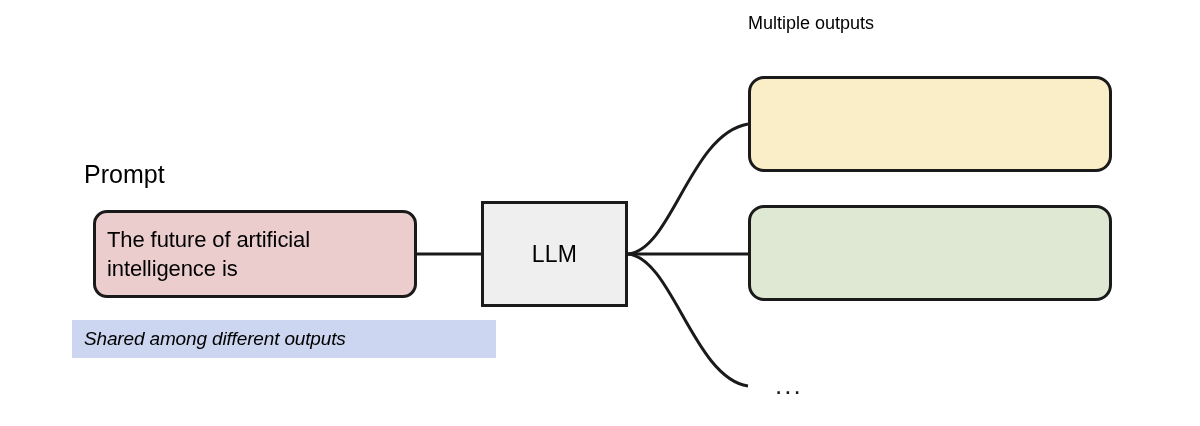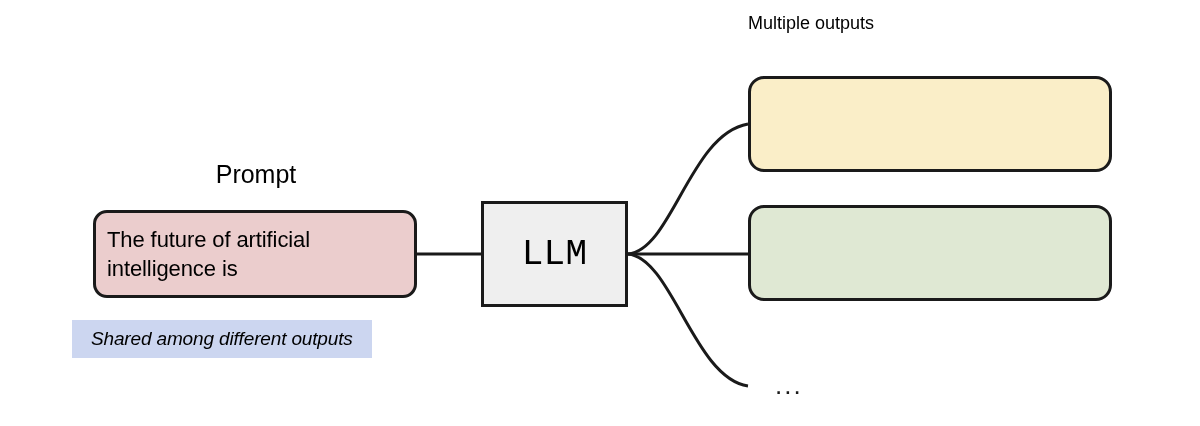--- a/index.html
+++ b/index.html
@@ -61,59 +61,57 @@
     padding: 0 0 0 11px;
     font-size: 22px;
     line-height: 29px;
     white-space: pre-line;
     letter-spacing: -0.1px;
   }
 
   
   #prompt-label {
     position: absolute;
-    left: 94px;
+    left: 84px;
     top: 159px;
     width: 324px;
-    text-align: center;
     font-size: 25px;
     line-height: 30px;
   }
 
   
   #shared-note {
     position: absolute;
     left: 72px;
     top: 320px;
-    width: 300px;
+    width: 424px;
     height: 38px;
     background: #ccd6f0;
     display: flex;
     align-items: center;
     font-size: 19px;
     font-style: italic;
-    padding-left: 19px;
+    padding-left: 12px;
     box-sizing: border-box;
     letter-spacing: -0.15px;
   }
 
   
   #llm-box {
     left: 481px;
     top: 201px;
     width: 147px;
     height: 106px;
     background: #efefef;
     align-items: center;
     justify-content: center;
   }
   #llm-label {
-    font-size: 36px;
+    font-size: 23px;
     letter-spacing: 0.2px;
-    font-family: Liberation Mono, monospace;
   }
 
   
   .output-box {
     left: 748px;
     width: 364px;
     border-radius: 16px;
   }
   #output-box-1 {
     top: 76px;

